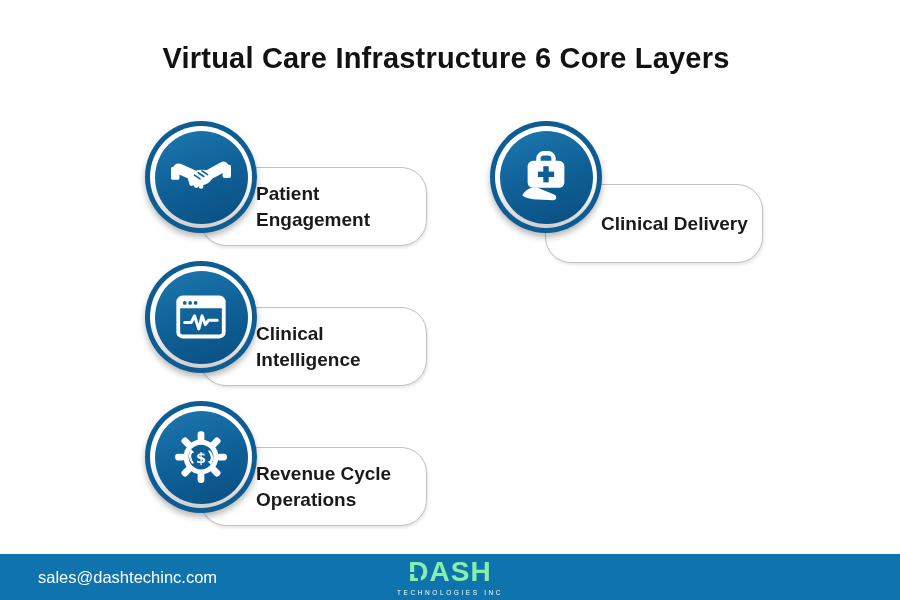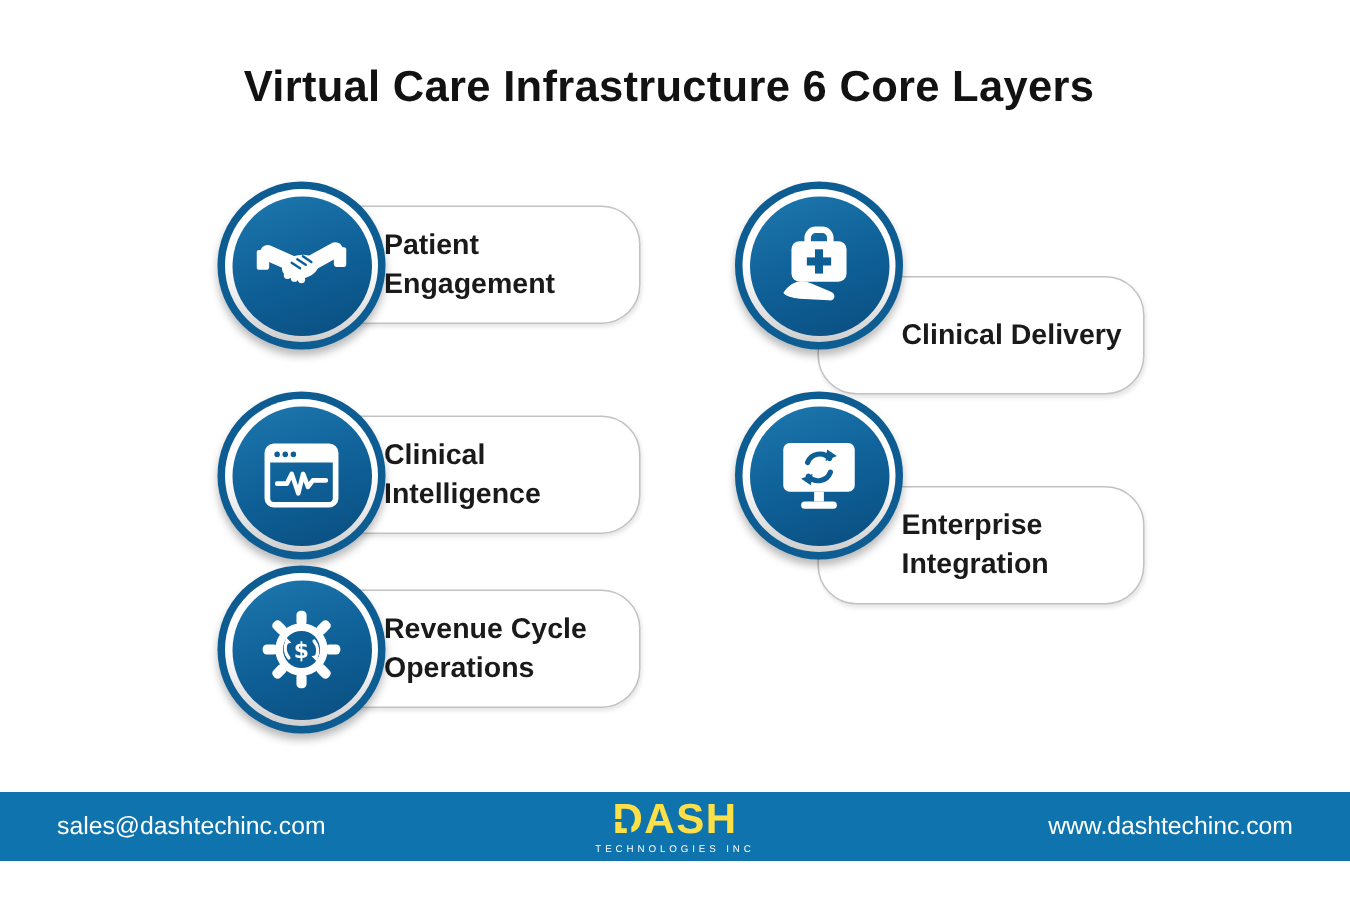--- a/index.html
+++ b/index.html
@@ -7,56 +7,56 @@
   .canvas{position:relative;width:892px;height:600px;background:#ffffff;}
 
   .title{
     position:absolute;top:42px;left:0;width:100%;
     text-align:center;font-size:29px;font-weight:800;color:#121212;letter-spacing:.2px;
   }
 
   
   .item{position:absolute;width:345px;height:118px;}
   .col1{left:145px;} .col2{left:490px;}
-  .row1{top:121px;} .row2{top:261px;} .row3{top:377px;}
+  .row1{top:121px;} .row2{top:261px;} .row3{top:401px;}
 
   .card{
     position:absolute;left:55px;top:16px;height:79px;
     background:#ffffff;border:1.5px solid #c2c2c2;border-radius:26px;
     box-sizing:border-box;display:flex;align-items:center;padding-left:55px;
     box-shadow:1px 2px 3px rgba(0,0,0,.10);z-index:1;
   }
-  .col1 .card{width:227px;}
+  .col1 .card{width:227px;margin-top:30px;}
   .col2 .card{width:218px;margin-top:47px;}
   .label{font-size:19px;font-weight:700;color:#1a1a1a;line-height:1.32;width:155px;}
 
   .badge{
     position:absolute;left:0;top:0;width:112px;height:112px;border-radius:50%;
     background:#0d5c92;z-index:2;box-shadow:0 4px 6px rgba(0,0,0,.28);
   }
   .badge::before{
     content:"";position:absolute;inset:5px;border-radius:50%;
     background:linear-gradient(180deg,#ffffff 50%,#cfcfcf 100%);
   }
   .badge-inner{
     position:absolute;inset:9.5px;border-radius:50%;
     background:linear-gradient(160deg,#1d78ae 0%,#0e5f96 55%,#0a4e80 100%);
     display:flex;align-items:center;justify-content:center;
   }
   .badge-inner svg{display:block;}
 
   
   .footer{
-    position:absolute;left:0;top:528px;width:900px;height:46px;background:#0f74ad;
+    position:absolute;left:0;top:554px;width:900px;height:46px;background:#0f74ad;
     color:#ffffff;display:flex;align-items:center;justify-content:space-between;
     padding:0 38px;box-sizing:border-box;font-size:16.5px;
   }
   .logo{position:absolute;left:50%;top:50%;transform:translate(-50%,-50%);
     display:flex;flex-direction:column;align-items:center;}
-  .logo-word{font-size:28px;font-weight:800;letter-spacing:1px;line-height:1;position:relative;color:#fde047;}
+  .logo-word{font-size:28px;font-weight:800;letter-spacing:1px;line-height:1;position:relative;color:#86efac;}
   .logo-word::before{content:"";position:absolute;left:2px;top:14px;width:12px;height:2.2px;background:#0f74ad;}
   .logo-word::after{content:"";position:absolute;left:10px;top:14px;width:2.2px;height:13px;background:#0f74ad;}
   .logo-sub{font-size:6.5px;letter-spacing:2.6px;margin-top:3px;color:#fff;white-space:nowrap;}
 </style>
 </head>
 <body>
 
 <div class="canvas">
 
   <div class="title">Virtual Care Infrastructure 6 Core Layers</div>
@@ -116,38 +116,20 @@
           <path d="M3 8 a4 4 0 0 1 4 -4 h34 a4 4 0 0 1 4 4 v6 H3 Z" fill="#fff"></path>
           <circle cx="9" cy="9" r="1.7" fill="#0e5f96"></circle>
           <circle cx="14" cy="9" r="1.7" fill="#0e5f96"></circle>
           <circle cx="19" cy="9" r="1.7" fill="#0e5f96"></circle>
           <polyline points="9,27 15,27 18,21 22,33 25,21 28,29 31,25 39,25" fill="none" stroke="#fff" stroke-width="2.8" stroke-linejoin="round" stroke-linecap="round"></polyline>
         </svg>
       </div>
     </div>
   </div>
 
-  <div class="item col2 row2">
-    <div class="card">
-      <span class="label">Enterprise Integration</span>
-    </div>
-    <div class="badge">
-      <div class="badge-inner">
-        <svg width="52" height="50" viewBox="0 0 48 46">
-          <rect x="2" y="3" width="44" height="30" rx="4" fill="#fff"></rect>
-          <path d="M17 15 a8 8 0 0 1 13.5 -2.5" fill="none" stroke="#0e5f96" stroke-width="3.2" stroke-linecap="round"></path>
-          <path d="M31 21 a8 8 0 0 1 -13.5 2.5" fill="none" stroke="#0e5f96" stroke-width="3.2" stroke-linecap="round"></path>
-          <path d="M29 7 l6 4 -7 3 z" fill="#0e5f96"></path>
-          <path d="M19 29 l-6 -4 7 -3 z" fill="#0e5f96"></path>
-          <rect x="21" y="33" width="6" height="6" fill="#fff"></rect>
-          <rect x="13" y="39" width="22" height="4.5" rx="2.2" fill="#fff"></rect>
-        </svg>
-      </div>
-    </div>
-  </div>
 
   <div class="item col1 row3">
     <div class="card">
       <span class="label">Revenue Cycle Operations</span>
     </div>
     <div class="badge">
       <div class="badge-inner">
         <svg width="54" height="54" viewBox="0 0 48 48">
           <g fill="#fff">
             <g transform="rotate(0 24 24)">
@@ -187,16 +169,15 @@
     </div>
   </div>
 
 
   <div class="footer">
     <span class="footer-email">sales@dashtechinc.com</span>
     <div class="logo">
       <span class="logo-word">DASH</span>
       <span class="logo-sub">TECHNOLOGIES INC</span>
     </div>
-    <span class="footer-website">www.dashtechinc.com</span>
   </div>
 
 </div>
 
 </body></html>

